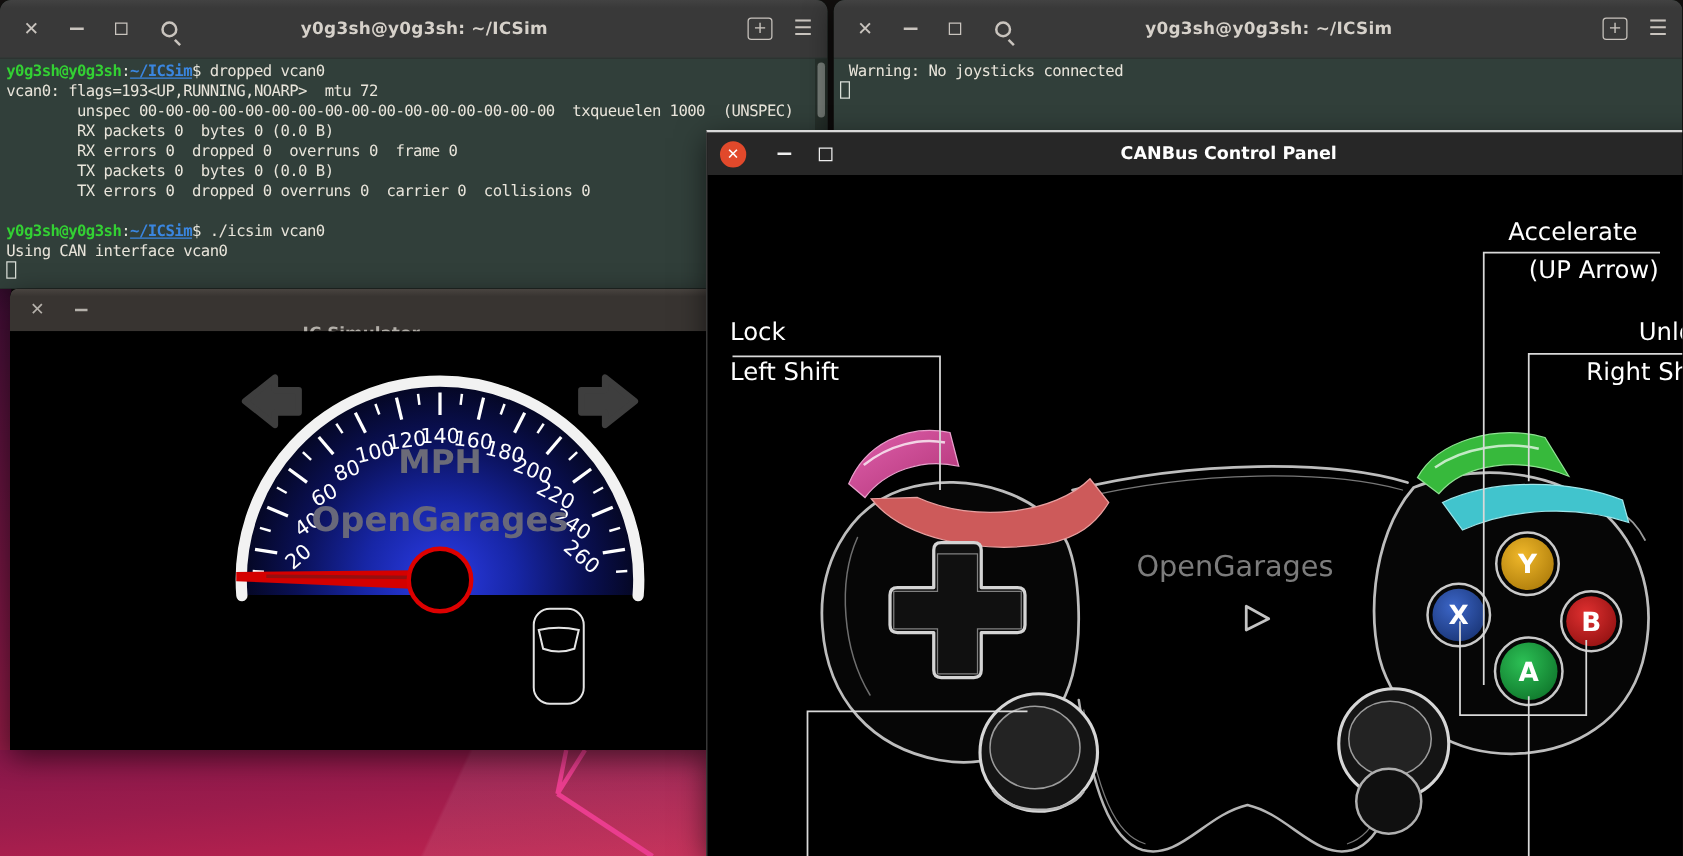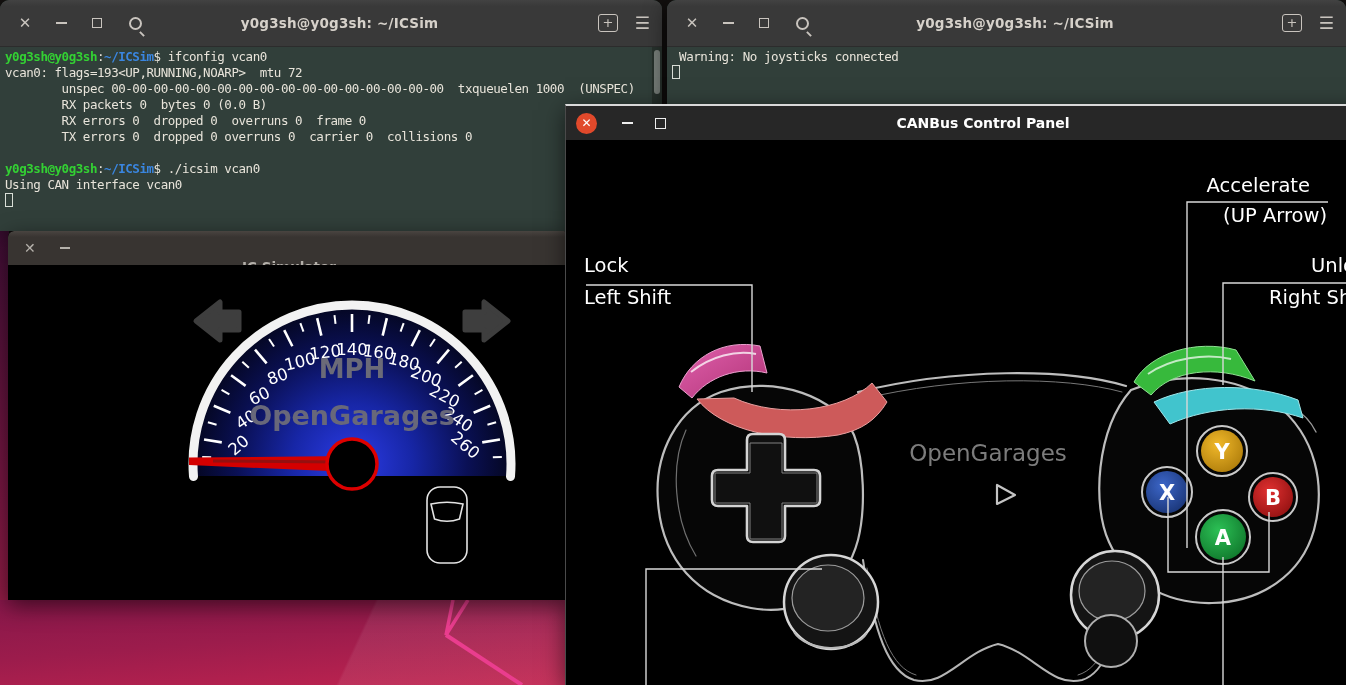--- a/index.html
+++ b/index.html
@@ -38,21 +38,21 @@
   .t-title { flex:1; text-align:center; color:#d6d1ca; font-size:13.5px; font-weight:bold;
              letter-spacing:.2px;margin-left:17px; }
   .t-newtab { position:absolute; right:44px; width:20px; height:18px; border:1.5px solid #c9c4be;
               border-radius:3px; color:#c9c4be; font-size:13px; line-height:14px; text-align:center; }
   .t-menu { position:absolute; right:12px; color:#c9c4be; font-size:17px; }
   .term-body { position:relative; padding:2px 0 0 5px; height:calc(100% - 47px);
                font-family:"DejaVu Sans Mono","Liberation Mono",monospace;
                font-size:12.5px; letter-spacing:-0.45px; line-height:16px; color:#e8e4da; }
   .term-line { white-space:pre; height:16px; }
   .seg-u { color:#33d133; font-weight:bold; }
-  .seg-d { color:#3a86e0; font-weight:bold; }
+  .seg-d { color:#3a86e0; font-weight:bold;text-decoration:underline; }
   .cursor { display:inline-block; width:8px; height:14px; border:1.5px solid #d9ded7;
             vertical-align:-2px; }
   .scrollbar { position:absolute; top:47px; right:0; width:10px; bottom:0; background:#27312c; }
   .scroll-thumb { position:absolute; top:3px; left:2px; width:6px; height:44px; border-radius:3px;
                   background:#767d78; }
 
   
   #icsim-window { left:8px; top:231px; width:562px; height:369px; z-index:2; background:#000;
                   border-radius:6px 6px 0 0; }
   #icsim-window .titlebar { height:34px; background:linear-gradient(180deg,#494440 0%,#383431 18%);
@@ -104,25 +104,26 @@
           <i></i>
         </div>
       <div class="tb-btn t-ctrl t-search">
         <span class="lens"></span>
         </div>
       <div class="t-title">y0g3sh@y0g3sh: ~/ICSim</div>
       <div class="tb-btn t-newtab">+</div>
       <div class="tb-btn t-menu">☰</div>
     </div>
     <div class="term-body">
-        <div class="term-line"><span class="seg-u">y0g3sh@y0g3sh</span><span class="seg-p">:</span><span class="seg-d">~/ICSim</span><span class="seg-p">$ ifconfig vcan0</span></div>
+        <div class="term-line"><span class="seg-u">y0g3sh@y0g3sh</span><span class="seg-p">:</span><span class="seg-d">~/ICSim</span><span class="seg-p">$ dropped vcan0</span></div>
         <div class="term-line"><span class="seg-p">vcan0: flags=193&lt;UP,RUNNING,NOARP&gt;  mtu 72</span></div>
         <div class="term-line"><span class="seg-p">        unspec 00-00-00-00-00-00-00-00-00-00-00-00-00-00-00-00  txqueuelen 1000  (UNSPEC)</span></div>
         <div class="term-line"><span class="seg-p">        RX packets 0  bytes 0 (0.0 B)</span></div>
         <div class="term-line"><span class="seg-p">        RX errors 0  dropped 0  overruns 0  frame 0</span></div>
+        <div class="term-line"><span class="seg-p">        TX packets 0  bytes 0 (0.0 B)</span></div>
         <div class="term-line"><span class="seg-p">        TX errors 0  dropped 0 overruns 0  carrier 0  collisions 0</span></div>
         <div class="term-line">&nbsp;</div>
         <div class="term-line"><span class="seg-u">y0g3sh@y0g3sh</span><span class="seg-p">:</span><span class="seg-d">~/ICSim</span><span class="seg-p">$ ./icsim vcan0</span></div>
         <div class="term-line"><span class="seg-p">Using CAN interface vcan0</span></div>
         <div class="term-line"><span class="cursor"></span></div>
       </div>
     <div class="scrollbar">
       <div class="scroll-thumb"></div>
     </div>
   </div>

